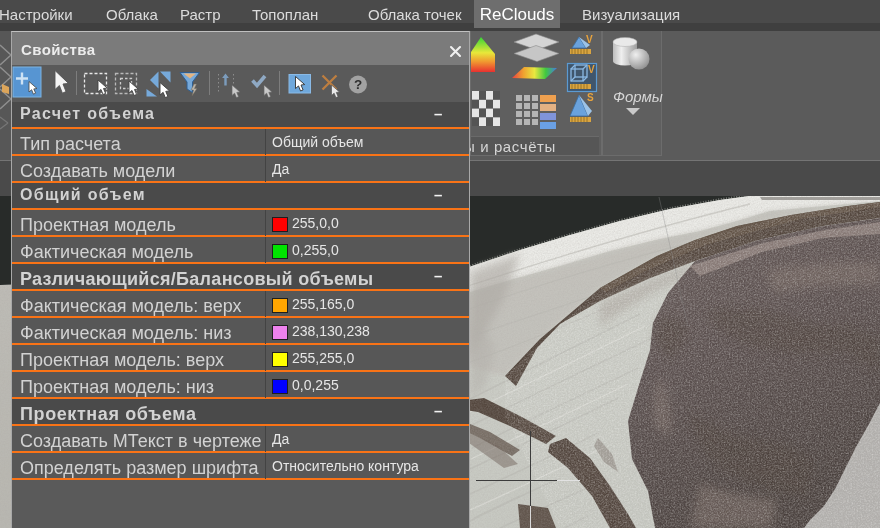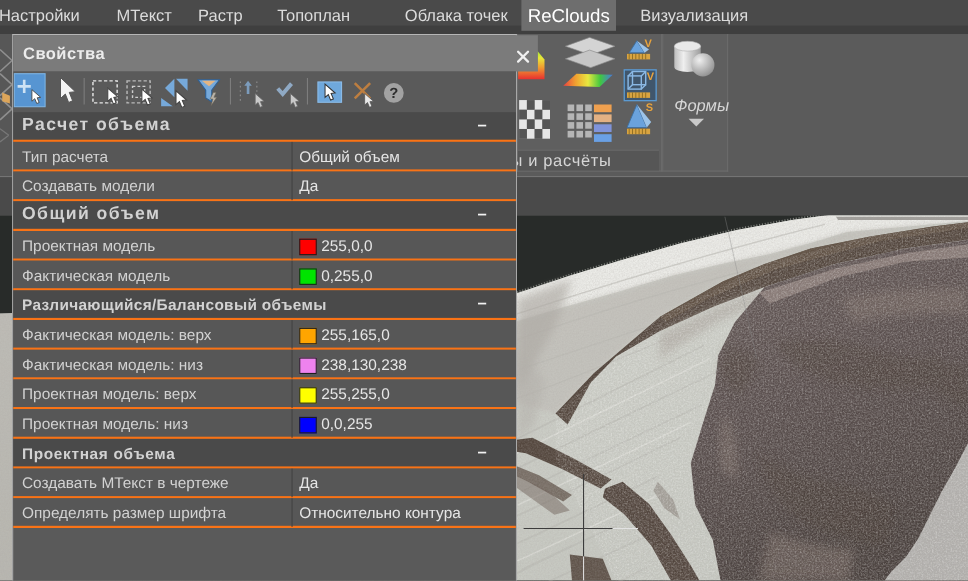--- a/index.html
+++ b/index.html
@@ -18,41 +18,41 @@
   .rlabel{position:absolute;color:#d6d6d6;font-size:15px;}
   
   #band{left:0;top:160px;width:880px;height:36px;background:#4a4a4a;border-top:1px solid #747474;box-sizing:border-box;}
   
   #viewport{left:0;top:196px;width:880px;height:332px;background:#282b29;}
   
   
   #panel{left:11px;top:31px;width:459px;height:497px;background:#5a5a5a;
       border-left:1px solid #a8a8a8;border-top:1px solid #c0c0c0;border-right:1px solid #a8a8a8;
       box-sizing:border-box;}
-  #phead{position:absolute;left:0;top:0;width:100%;height:33px;background:#7b7b7b;padding-left:20px;}
+  #phead{position:absolute;left:0;top:0;width:100%;height:33px;background:#7b7b7b;}
   #phead .t{position:absolute;left:9px;top:9px;font-size:15px;font-weight:bold;color:#ececec;letter-spacing:0.4px;}
   
   #ptool{position:absolute;left:0;top:33px;width:100%;height:37px;background:#5a5a5a;}
   #pgrid{position:absolute;left:0;top:70px;width:100%;}
   .grow{position:relative;width:100%;height:27px;background:#575757;
       border-bottom:2px solid #f97316;box-sizing:border-box;}
   .gsec{background:#4a4a4a;}
   .gsec .n{position:absolute;left:8px;top:4px;font-size:15px;font-weight:bold;color:#f2f2f2;}
   .gsec .m{position:absolute;left:422px;top:3px;font-size:15px;font-weight:bold;color:#f2f2f2;}
-  .grow .n{position:absolute;left:8px;top:5px;font-size:14px;color:#d2d2d2;}
+  .grow .n{position:absolute;left:8px;top:5px;font-size:18px;color:#d2d2d2;}
   .grow .v{position:absolute;left:260px;top:5px;font-size:14px;color:#e6e6e6;}
   .grow .vd{position:absolute;left:253px;top:0;width:1px;height:26px;background:#434343;}
   .sw{display:inline-block;width:14px;height:13px;margin:-2px 4px -2px 0;vertical-align:middle;
       border:1px solid #1e1e1e;}
 </style>
 </head>
 <body>
   <div class="abs" id="tabbar">
     <span class="tab" style="left:-1px;">Настройки</span>
-    <span class="tab" style="left:106px;">МТекст</span>
+    <span class="tab" style="left:106px;">Облака</span>
     <span class="tab" style="left:180px;">Растр</span>
     <span class="tab" style="left:252px;text-align:right;">Топоплан</span>
     <span class="tab" style="left:355px;margin-left:13px;">Облака точек</span>
     <span class="tab" style="left:582px;">Визуализация</span>
   </div>
   <div class="abs" id="understrip"></div>
   <div id="tab-active">ReClouds</div>
   <div class="abs" id="ribbon">
     <div class="rpanel" style="left:470px;top:0px;width:130px;height:124px;"></div>
     <div class="rpanel" style="left:602px;top:0px;width:58px;height:124px;"></div>

